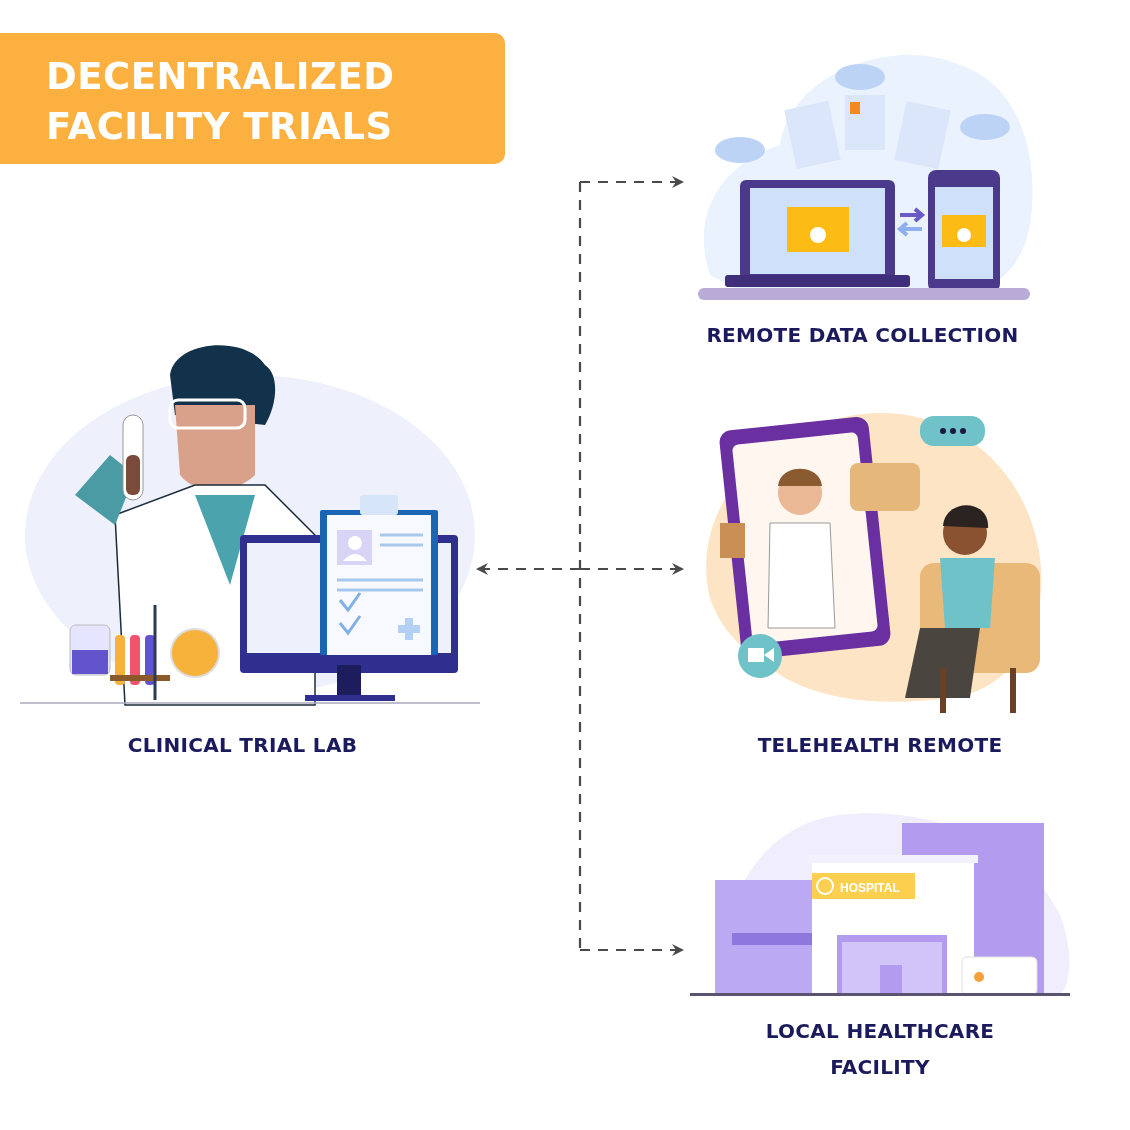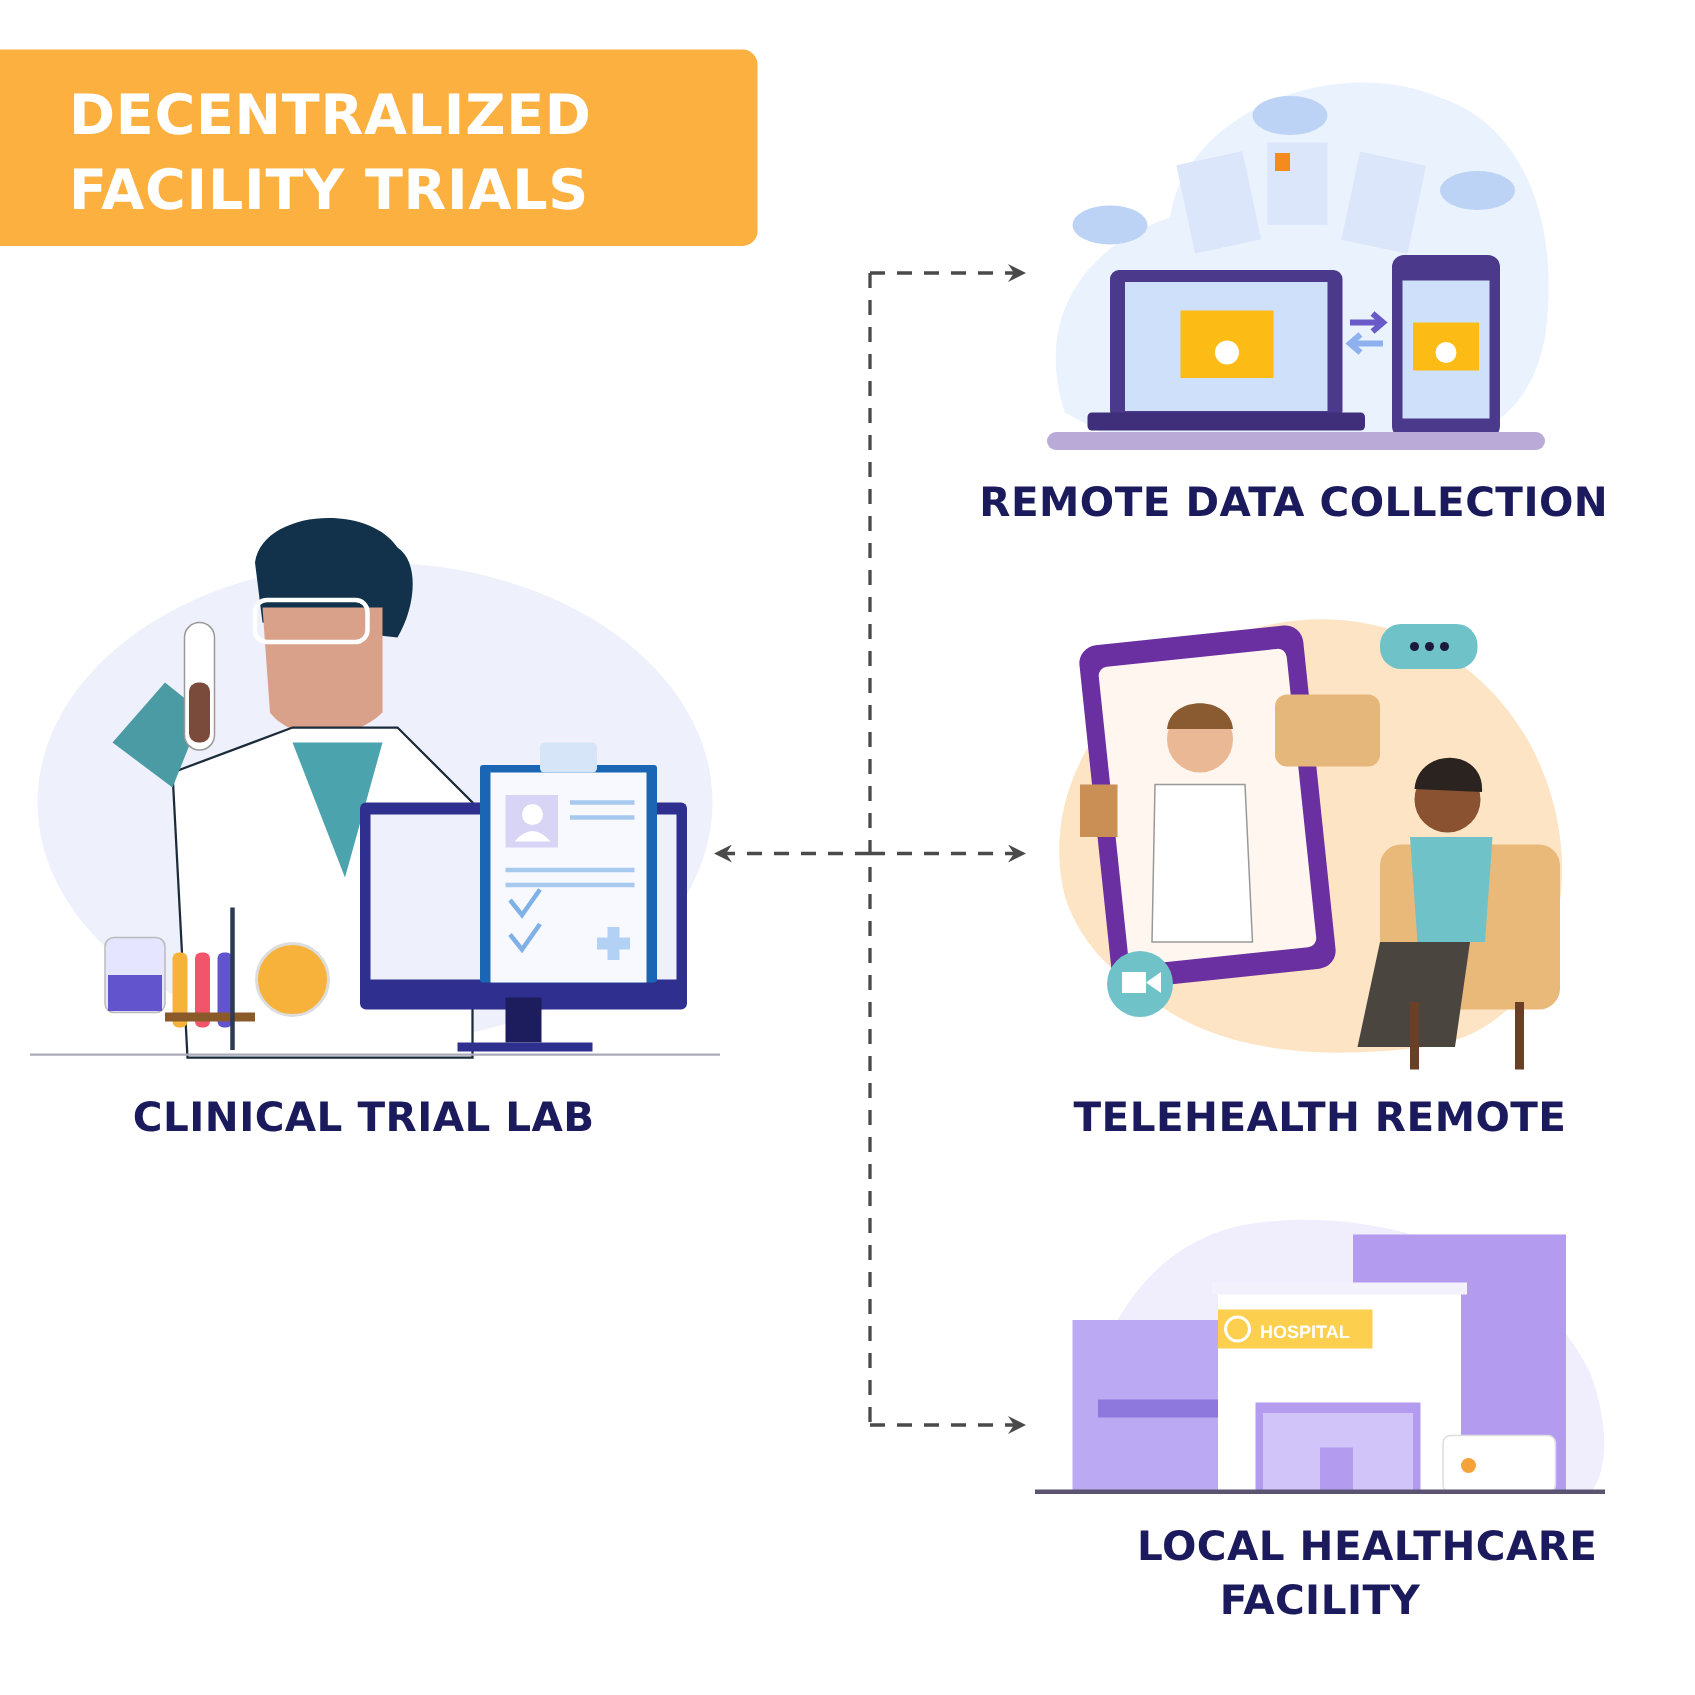--- a/index.html
+++ b/index.html
@@ -1,21 +1,21 @@
 <!DOCTYPE html>
 <html><head>
 <meta charset="utf-8">
 <style>
   html,body{margin:0;padding:0;background:#ffffff;}
   body{width:1130px;height:1130px;position:relative;overflow:hidden;font-family:"DejaVu Sans","Liberation Sans",sans-serif;}
   .title-box{position:absolute;left:0;top:33px;width:505px;height:131px;background:#fbb040;border-radius:0 10px 10px 0;}
   .title-line{position:absolute;left:46px;color:#ffffff;font-weight:bold;font-size:37px;letter-spacing:0.5px;line-height:1;}
   .title-line.l1{top:58px;}
   .title-line.l2{top:108px;}
-  .label{position:absolute;color:#1b1a5c;font-weight:bold;font-size:27px;text-align:center;line-height:35px;letter-spacing:0.3px;}
+  .label{position:absolute;color:#1b1a5c;font-weight:bold;font-size:20px;text-align:center;line-height:35px;letter-spacing:0.3px;}
   .illus{position:absolute;text-align:right;}
   svg{display:block;}
   .connector{position:absolute;left:0;top:0;}
 </style>
 </head>
 <body>
 
 <div class="title-box"></div>
 <div class="title-line l1">DECENTRALIZED</div>
 <div class="title-line l2">FACILITY TRIALS</div>
@@ -156,14 +156,14 @@
     <circle cx="135" cy="81" r="8" fill="none" stroke="#fff" stroke-width="2"></circle>
     <text x="150" y="87" fill="#ffffff" font-family="Liberation Sans, sans-serif" font-weight="bold" font-size="12">HOSPITAL</text>
     <rect x="147" y="130" width="110" height="60" fill="#b39cf0"></rect>
     <rect x="152" y="137" width="100" height="53" fill="#d0c4f8"></rect>
     <rect x="190" y="160" width="22" height="30" fill="#b39cf0"></rect>
     <rect x="272" y="152" width="75" height="38" rx="5" fill="#ffffff" stroke="#ddd"></rect>
     <circle cx="289" cy="172" r="5" fill="#f6a23a"></circle>
     <rect x="0" y="188" width="380" height="3" fill="#5a5470"></rect>
   </svg>
 </div>
-<div class="label" style="left:695px;top:1014px;width:370px;text-align:right;">LOCAL HEALTHCARE</div>
+<div class="label" style="left:695px;top:1014px;width:370px;">LOCAL HEALTHCARE</div>
 <div class="label" style="left:695px;top:1050px;width:370px;">FACILITY</div>
 
 </body></html>

